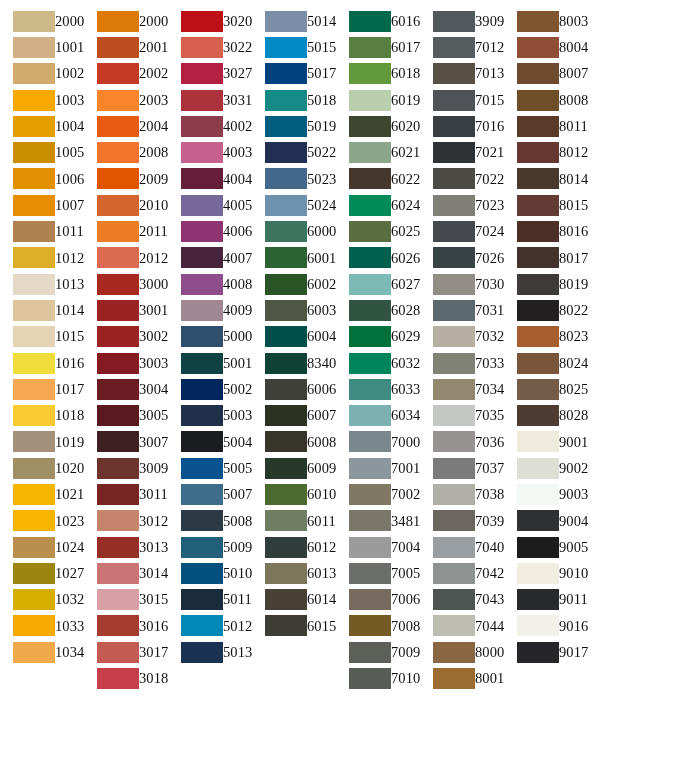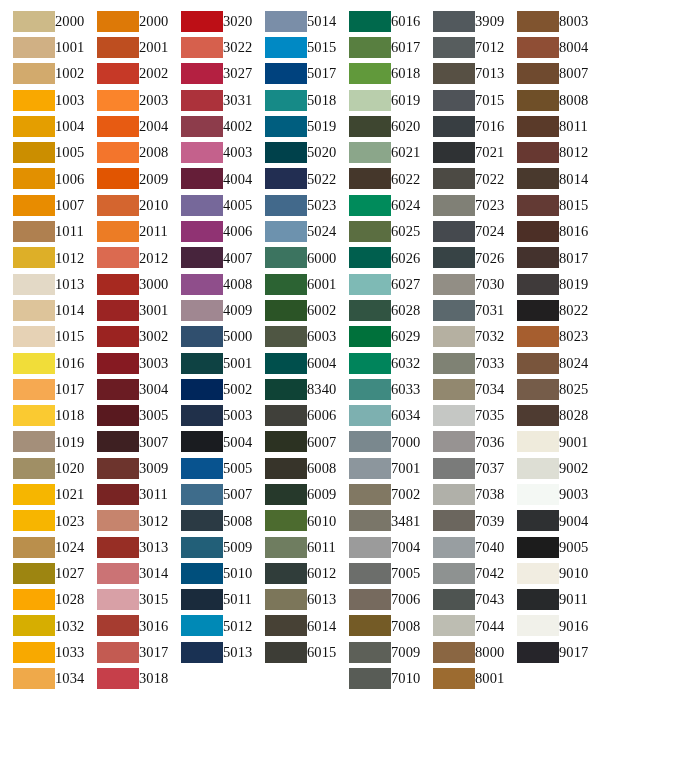--- a/index.html
+++ b/index.html
@@ -134,24 +134,20 @@
       </div>
       <div class="swatch-row">
         <div class="sw" style="background: rgb(186, 143, 76);"></div>
         <div class="code">1024</div>
       </div>
       <div class="swatch-row">
         <div class="sw" style="background: rgb(157, 133, 17);"></div>
         <div class="code">1027</div>
       </div>
       <div class="swatch-row">
-        <div class="sw" style="background: rgb(251, 167, 0);"></div>
-        <div class="code">1028</div>
-      </div>
-      <div class="swatch-row">
         <div class="sw" style="background: rgb(214, 174, 1);"></div>
         <div class="code">1032</div>
       </div>
       <div class="swatch-row">
         <div class="sw" style="background: rgb(248, 169, 0);"></div>
         <div class="code">1033</div>
       </div>
       <div class="swatch-row">
         <div class="sw" style="background: rgb(239, 169, 74);"></div>
         <div class="code">1034</div>
@@ -378,24 +374,20 @@
         <div class="sw" style="background: rgb(0, 66, 126);"></div>
         <div class="code">5017</div>
       </div>
       <div class="swatch-row">
         <div class="sw" style="background: rgb(22, 138, 135);"></div>
         <div class="code">5018</div>
       </div>
       <div class="swatch-row">
         <div class="sw" style="background: rgb(0, 94, 127);"></div>
         <div class="code">5019</div>
-      </div>
-      <div class="swatch-row">
-        <div class="sw" style="background: rgb(0, 65, 75);"></div>
-        <div class="code">5020</div>
       </div>
       <div class="swatch-row">
         <div class="sw" style="background: rgb(34, 46, 82);"></div>
         <div class="code">5022</div>
       </div>
       <div class="swatch-row">
         <div class="sw" style="background: rgb(66, 105, 139);"></div>
         <div class="code">5023</div>
       </div>
       <div class="swatch-row">

